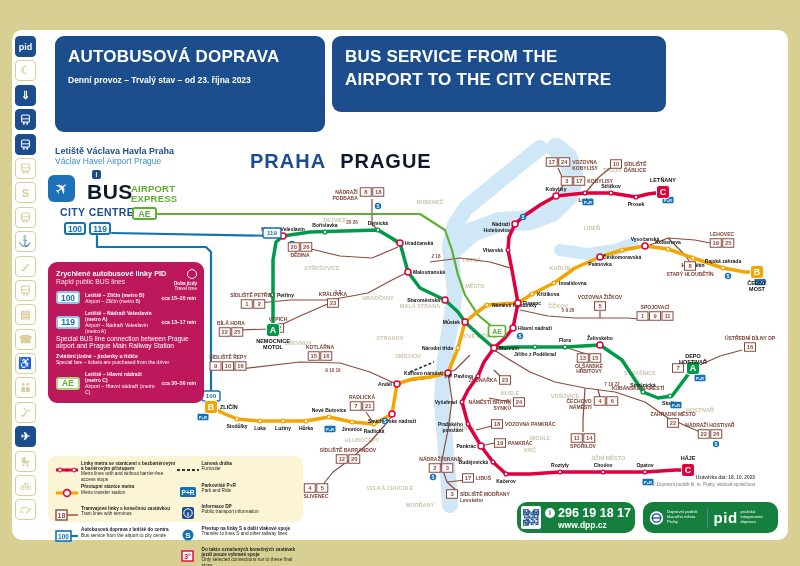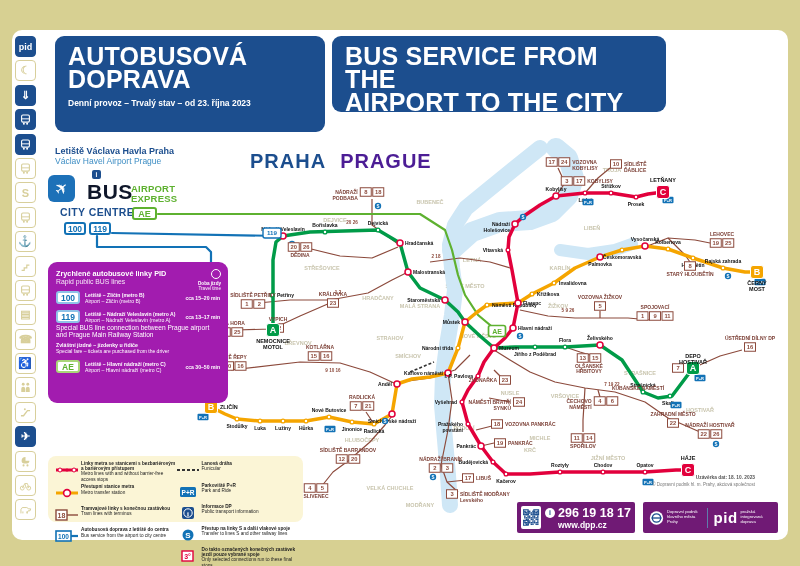--- a/index.html
+++ b/index.html
@@ -7,57 +7,57 @@
 body{position:relative;background:#d7d092;font-family:"Liberation Sans",sans-serif;overflow:hidden}
 .card{position:absolute;left:12px;top:30px;width:776px;height:510px;background:#fff;border-radius:10px}
 #map{position:absolute;left:0;top:0;width:800px;height:566px}
 .sidebar{position:absolute;left:15px;top:36px;width:22px}
 .sbi{width:21px;height:21px;border-radius:4px;border:1.5px solid #d8cf9b;color:#d8cf9b;background:#fff;display:flex;align-items:center;justify-content:center;font-size:11px;font-weight:bold;margin-bottom:3.4px}
 .sbi.act{background:#1c4e8e;border-color:#1c4e8e;color:#fff}
 .sbi.pid{font-size:9px;letter-spacing:0}
 .hbox{position:absolute;background:#1c4e8e;border-radius:9px;color:#fff;padding:9px 13px}
 .hl{left:55px;top:36px;width:270px;height:96px}
 .hr{left:332px;top:36px;width:334px;height:76px}
-.ht{font-size:25px;font-weight:bold;line-height:23px;letter-spacing:.2px}
+.ht{font-size:17px;font-weight:bold;line-height:23px;letter-spacing:.2px}
 .hs{font-size:8.5px;font-weight:bold;margin-top:7px}
 .ah{position:absolute;left:55px;top:146px;line-height:10px}
 .ah .l1{font-size:9px;font-weight:bold;color:#1c4e8e}
 .ah .l2{font-size:8.5px;color:#3e8ec4}
 .plane{position:absolute;left:48px;top:175px;width:27px;height:27px;border-radius:6px;background:#1d71b8;color:#fff;display:flex;align-items:center;justify-content:center;font-size:16px}
 .plane span{transform:rotate(-40deg)}
 .itile{position:absolute;left:92px;top:170px;width:9px;height:9px;border-radius:2px;background:#1c4e8e;color:#fff;font-size:6.5px;font-weight:bold;display:flex;align-items:center;justify-content:center}
 .bus-word{position:absolute;left:87px;top:180px;font-size:21px;font-weight:bold;color:#0f172a;letter-spacing:.5px}
 .cc-word{position:absolute;left:60px;top:206px;font-size:10.5px;font-weight:bold;color:#1c4e8e;letter-spacing:.4px}
 .aex{position:absolute;left:131px;top:184px;font-size:9.5px;font-weight:bold;color:#5eb130;line-height:9.5px;letter-spacing:.2px}
 .aebadge{position:absolute;left:132px;top:207px;width:25px;height:13px;border:2px solid #5eb130;border-radius:3px;color:#5eb130;font-size:9px;font-weight:bold;display:flex;align-items:center;justify-content:center;background:#fff}
 .rbadge{position:absolute;width:22px;height:13px;border:2px solid #1272b6;border-radius:3px;color:#1272b6;font-size:8.5px;font-weight:bold;display:flex;align-items:center;justify-content:center;background:#fff}
-.infobox{position:absolute;left:48px;top:262px;width:180px;height:141px;background:#a21caf;border-radius:9px;color:#fff;padding:7px 8px}
+.infobox{position:absolute;left:48px;top:262px;width:156px;height:141px;background:#be185d;border-radius:9px;color:#fff;padding:7px 8px}
 .ib-h1{font-size:7.3px;font-weight:bold}
 .ib-h1e{font-size:6.8px;opacity:.9}
 .clock{position:absolute;right:7px;top:7px;text-align:right;font-size:4.6px;line-height:5px}
 .clock .ic{display:inline-block;width:10px;height:10px;border:1.4px solid #fff;border-radius:50%;margin-bottom:1px}
 .ib-row{display:flex;align-items:center;margin-top:6px}
 .ib-badge{flex:0 0 24px;height:13px;border:2px solid #8fc2e8;border-radius:3px;background:#fff;color:#1272b6;font-size:8.5px;font-weight:bold;display:flex;align-items:center;justify-content:center;margin-right:5px}
 .ib-badge.g{color:#5eb130;border-color:#a9d578}
 .ib-txt{font-size:5.1px;line-height:6px;flex:1}
 .ib-txt b{display:block}
 .ib-time{font-size:5.1px;font-weight:bold;white-space:nowrap;margin-left:3px}
 .ib-s2{margin-top:8px;font-size:7.2px;font-weight:bold;line-height:8px}
 .ib-s2e{font-size:6.6px;line-height:7px;margin-top:1px}
 .ib-note{font-size:5.2px;font-weight:bold;margin-top:4px}
 .ib-note2{font-size:5px}
 .praha{position:absolute;left:250px;top:150px;font-size:20px;font-weight:bold;color:#1c4e8e;letter-spacing:1px}
-.praha .en{color:#4c1d95;margin-left:14px}
+.praha .en{color:#0f172a;margin-left:14px}
 .legend{position:absolute;left:48px;top:456px;width:255px;height:66px;background:#fbf5d6;border-radius:8px;padding:5px 7px;display:flex}
 .lg-col{width:50%}
 .lg-it{display:flex;margin-bottom:2.5px;align-items:flex-start}
 .lg-ic{flex:0 0 26px;padding-top:1px}
 .lg-tx{font-size:4.7px;line-height:5.2px;color:#222}
 .lg-tx b{display:block}
-.fbox{position:absolute;background:#701a75;border-radius:2px;color:#fff}
+.fbox{position:absolute;background:#15803d;border-radius:10px;color:#fff}
 .fc{left:517px;top:502px;width:118px;height:31px;display:flex;align-items:center;padding:4px}
 .fb{left:643px;top:502px;width:135px;height:31px;display:flex;align-items:center;padding:4px 6px}
 .qr{width:23px;height:23px;background:#fff;border-radius:2px;padding:1.5px}
 .fc .mid{margin-left:4px}
 .fc .ph{font-size:12.5px;font-weight:bold;white-space:nowrap;display:flex;align-items:center}
 .fc .ph .ic{display:inline-flex;width:10px;height:10px;border-radius:50%;background:#fff;color:#1c4e8e;font-size:7px;font-weight:bold;align-items:center;justify-content:center;margin-right:3px}
 .fc .web{font-size:8.5px;font-weight:bold;margin-left:13px}
 .fb .dpptx{font-size:4.2px;line-height:4.8px;margin-left:3px}
 .fb .sep{width:1px;height:20px;background:#5f7cab;margin:0 6px}
 .fb .pid{font-size:15px;font-weight:bold;letter-spacing:.5px}

